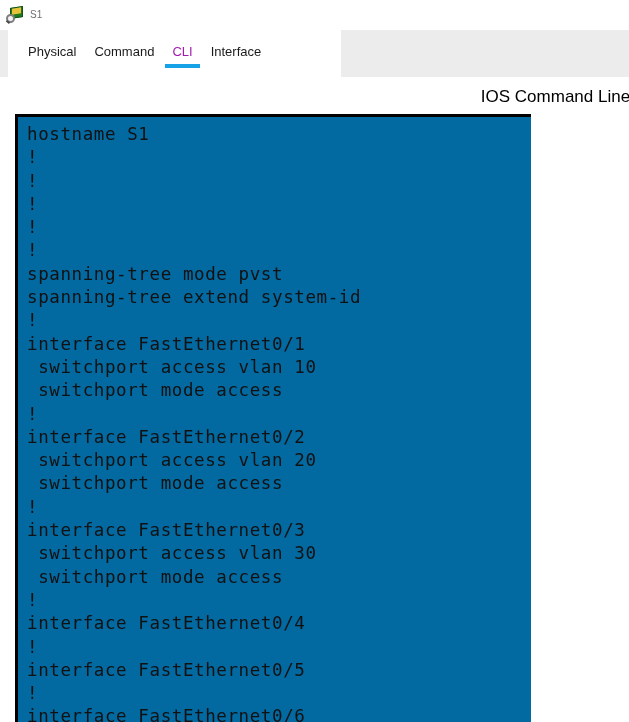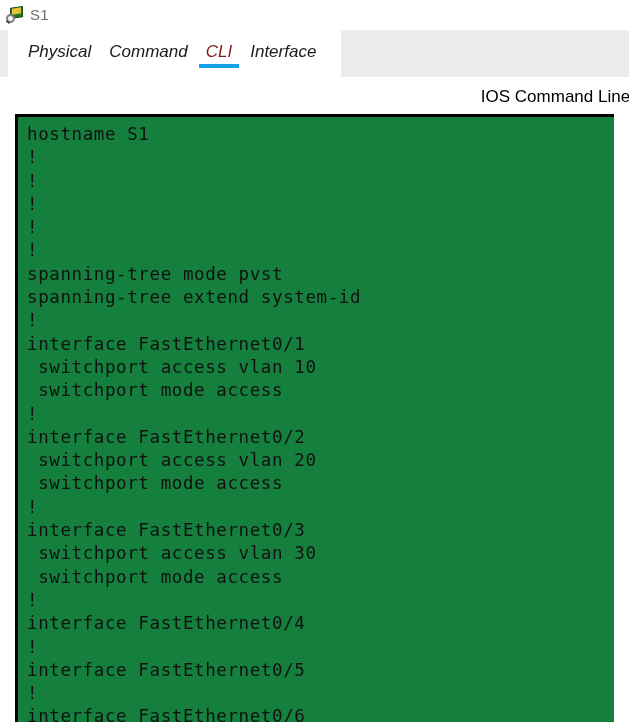--- a/index.html
+++ b/index.html
@@ -59,21 +59,21 @@
     box-sizing: border-box;
   }
   #device-icon .sw-handle {
     position: absolute;
     left: 0px; top: 15px;
     width: 4px; height: 2px;
     background: #4a4a4a;
     transform: rotate(40deg);
   }
   #window-title {
-    font-size: 15px;
+    font-size: 10px;
     color: #6e6e6e;
     letter-spacing: 0.2px;
     line-height: 30px;
   }
 
   
   #tab-band {
     position: absolute;
     left: 0; top: 30px;
     width: 629px;
@@ -89,31 +89,30 @@
   }
   #tabstrip {
     position: absolute;
     left: 8px; top: 36px;
     height: 40px;
     display: flex;
     align-items: flex-start;
     padding-left: 11px;
   }
   .tab {
-    font-size: 17px;
+    font-size: 13px;
     color: #1a1a1a;
     padding: 6px 9px 3px 9px;
     line-height: 20px;
     white-space: nowrap;
     cursor: default;
     position: relative;
-    font-style: italic;
   }
   .tab.active {
-    color: #7f1d1d;
+    color: #a21caf;
   }
   .tab.active::after {
     content: "";
     position: absolute;
     left: 2px;
     right: 2px;
     bottom: -3px;
     height: 4px;
     background: #17a2e8;
   }
@@ -134,25 +133,25 @@
     white-space: nowrap;
     line-height: 22px;
     margin-right: -72px;
   }
 
   
   #terminal {
     position: absolute;
     left: 15px;
     top: 114px;
-    width: 599px;
+    width: 516px;
     height: 608px;
     border-top: 3px solid #000000;
     border-left: 3px solid #000000;
-    background: #15803d;
+    background: #0369a1;
     box-sizing: border-box;
     overflow: hidden;
   }
   #terminal-text {
     margin: 0;
     padding: 6px 0 0 9px;
     font-family: "DejaVu Sans Mono", "Liberation Mono", monospace;
     font-size: 17.5px;
     line-height: 23.3px;
     color: #111111;

